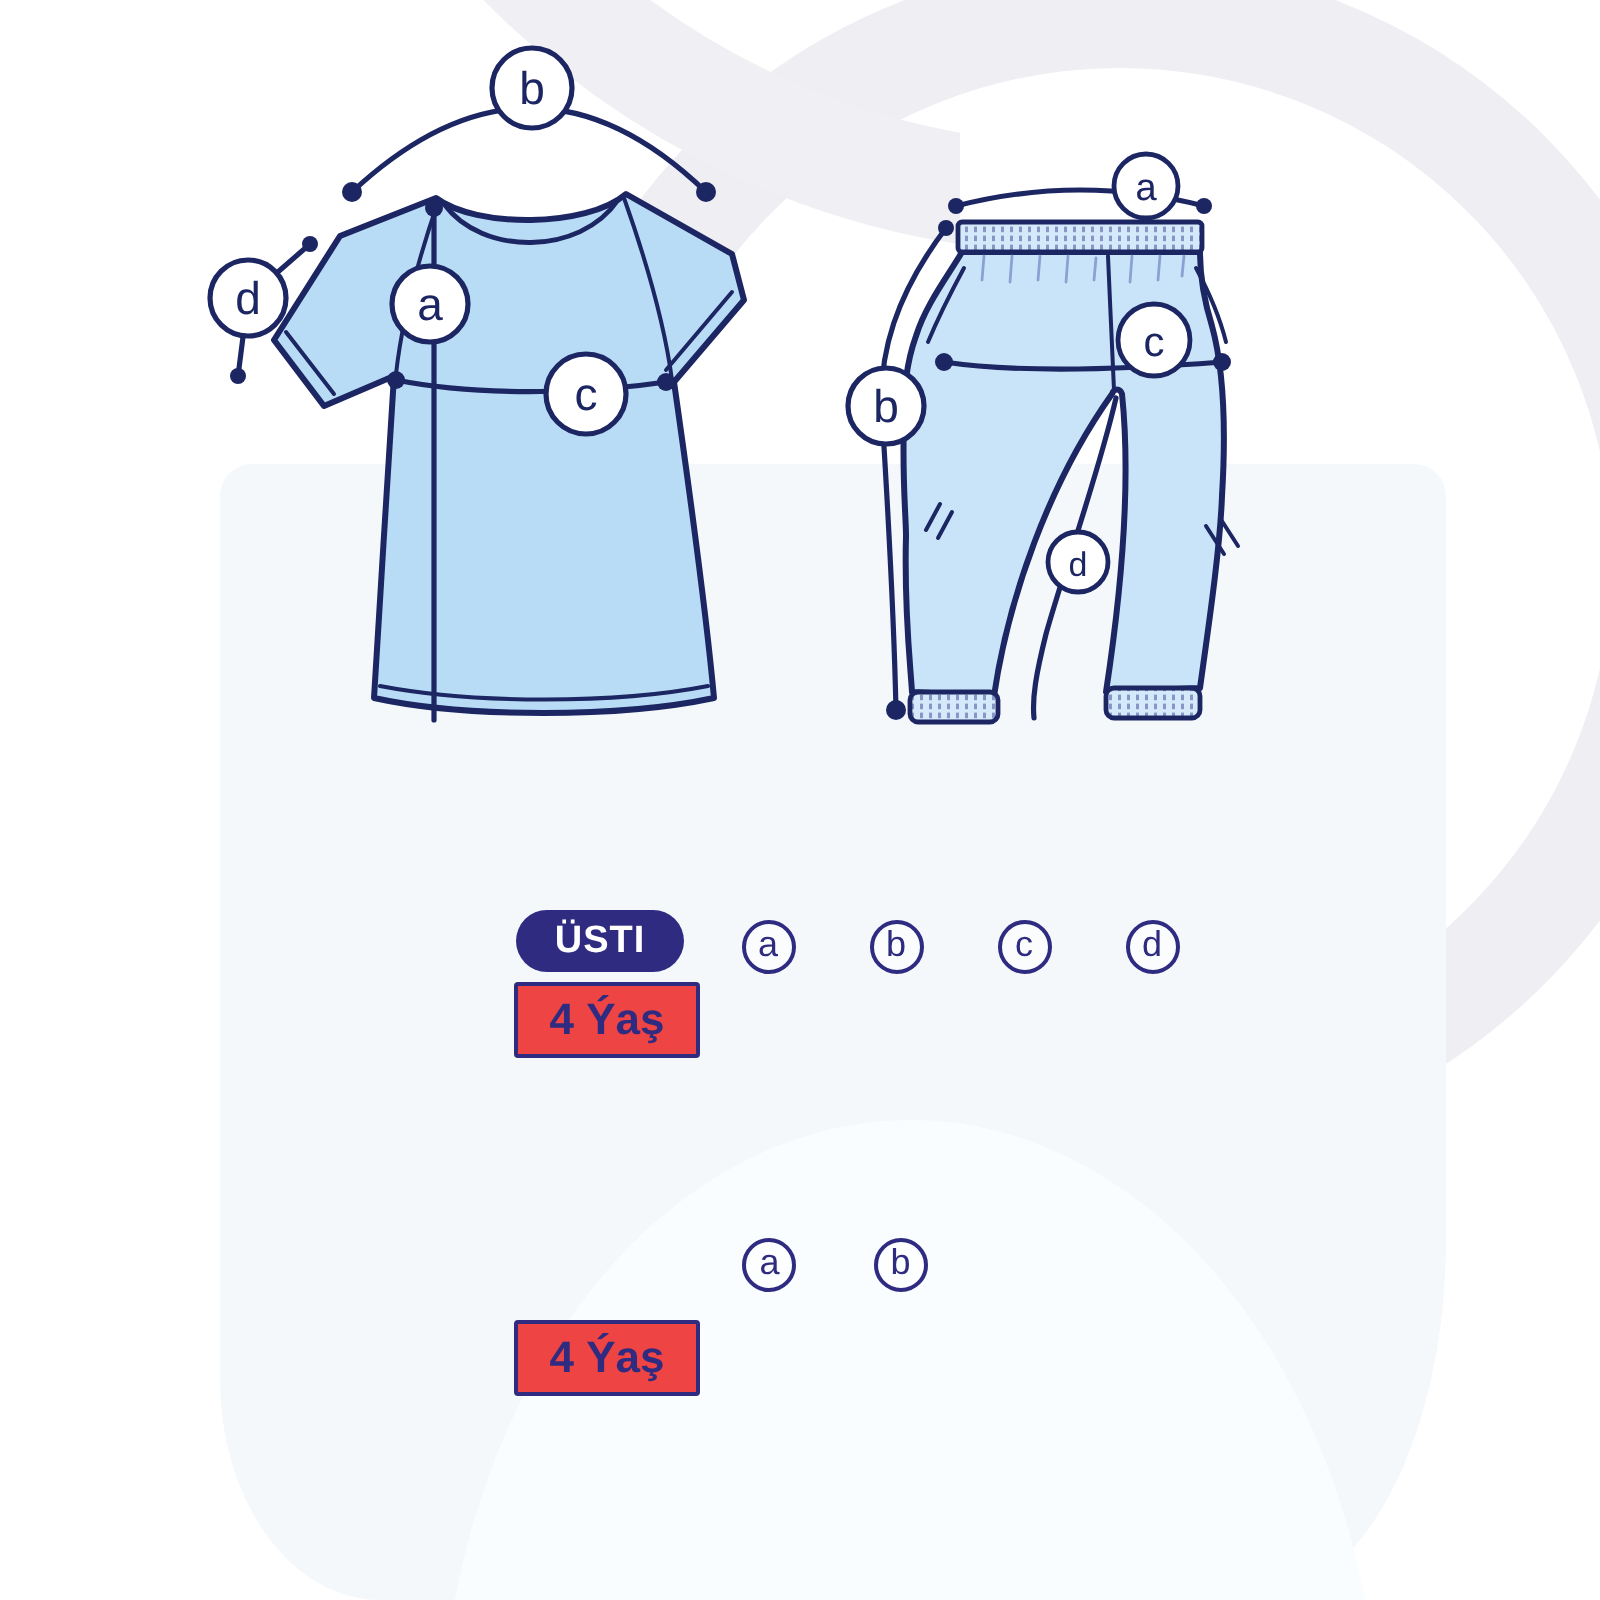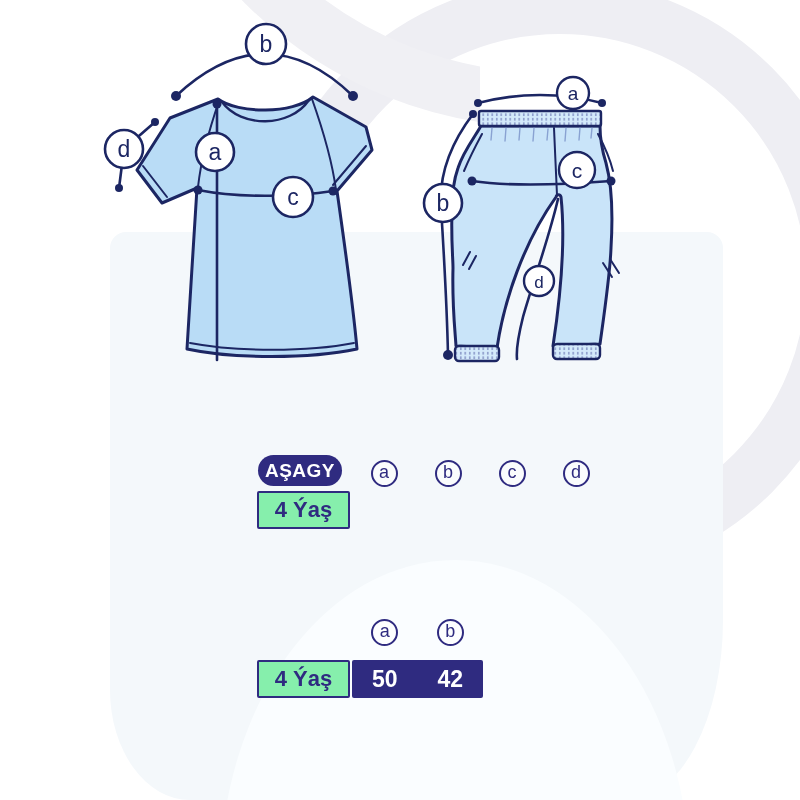--- a/index.html
+++ b/index.html
@@ -26,21 +26,21 @@
     font-weight:bold;font-size:19px;letter-spacing:.5px;
   }
   .colrow{position:absolute;display:flex;height:28px;}
   .colrow .cc{flex:1;display:flex;align-items:center;justify-content:center;}
   .circ{
     width:27px;height:27px;border:2px solid #2f2b80;border-radius:50%;box-sizing:border-box;
     display:flex;align-items:center;justify-content:center;
     color:#2f2b80;font-size:18px;background:rgba(255,255,255,.55);padding-bottom:1px;
   }
   .sizecell{
-    position:absolute;background:#86efac;border:2px solid #2f2b80;box-sizing:border-box;
+    position:absolute;background:#ef4444;border:2px solid #2f2b80;box-sizing:border-box;
     color:#2f2b80;font-weight:bold;font-size:22px;
     display:flex;align-items:center;justify-content:center;border-radius:2px;
   }
   .valbar{position:absolute;background:#2f2b80;display:flex;border-radius:2px;}
   .valbar .val{
     flex:1;display:flex;align-items:center;justify-content:center;
     color:#ffffff;font-size:23px;font-weight:bold;
   }
 </style>
 </head>
@@ -145,21 +145,21 @@
       <text x="573" y="100" text-anchor="middle" font-size="19" fill="#1c2663" stroke="none">a</text>
       <circle cx="443" cy="203" r="19" fill="#ffffff" stroke-width="2.6"></circle>
       <text x="443" y="211" text-anchor="middle" font-size="23" fill="#1c2663" stroke="none">b</text>
       <circle cx="577" cy="170" r="18" fill="#ffffff" stroke-width="2.4"></circle>
       <text x="577" y="178" text-anchor="middle" font-size="21" fill="#1c2663" stroke="none">c</text>
       <circle cx="539" cy="281" r="15" fill="#ffffff" stroke-width="2.4"></circle>
       <text x="539" y="288" text-anchor="middle" font-size="17" fill="#1c2663" stroke="none">d</text>
     </g>
   </svg>
 
-  <div class="pill" style="left:258px;top:455px;width:84px;height:31px">AŞAGY</div>
+  <div class="pill" style="left:258px;top:455px;width:84px;height:31px">ÜSTI</div>
   <div class="colrow" style="left:352px;top:459px;width:256px">
     <span class="cc">
         <span class="circ">a</span>
       </span>
     <span class="cc">
         <span class="circ">b</span>
       </span>
     <span class="cc">
         <span class="circ">c</span>
       </span>
@@ -171,18 +171,14 @@
 
   <div class="colrow" style="left:352px;top:618px;width:131px">
     <span class="cc">
         <span class="circ">a</span>
       </span>
     <span class="cc">
         <span class="circ">b</span>
       </span>
   </div>
   <div class="sizecell" style="left:257px;top:660px;width:93px;height:38px">4 Ýaş</div>
-  <div class="valbar" style="left:352px;top:660px;width:131px;height:38px">
-    <span class="val">50</span>
-    <span class="val">42</span>
-  </div>
 
 </div>
 
 </body></html>

